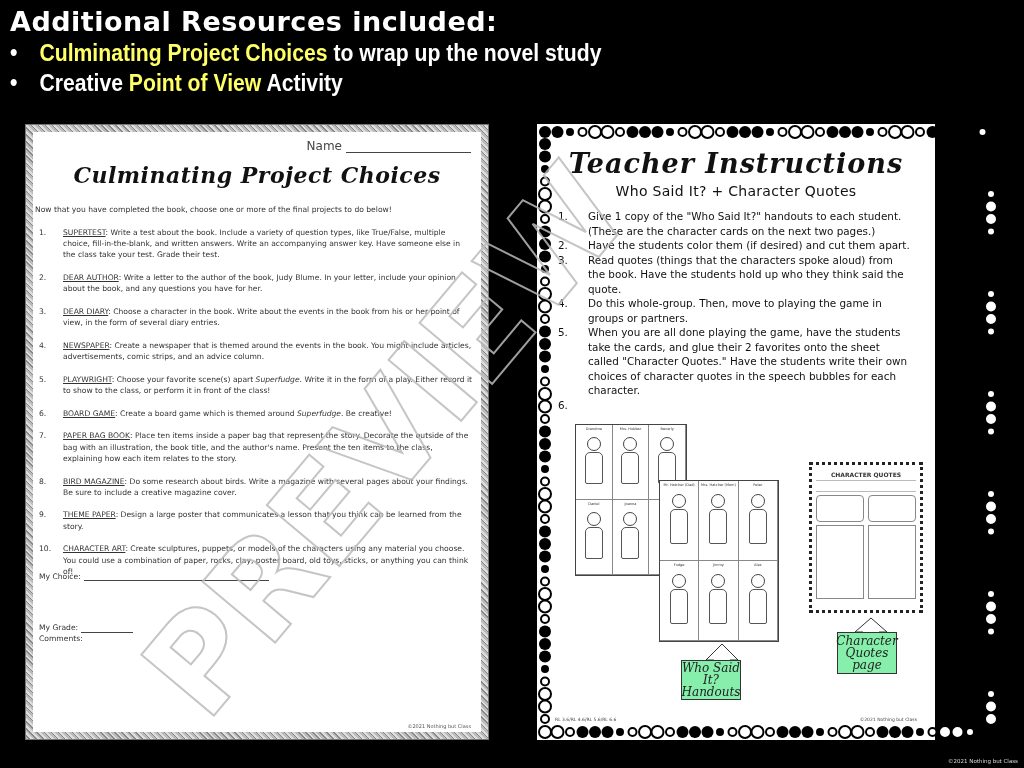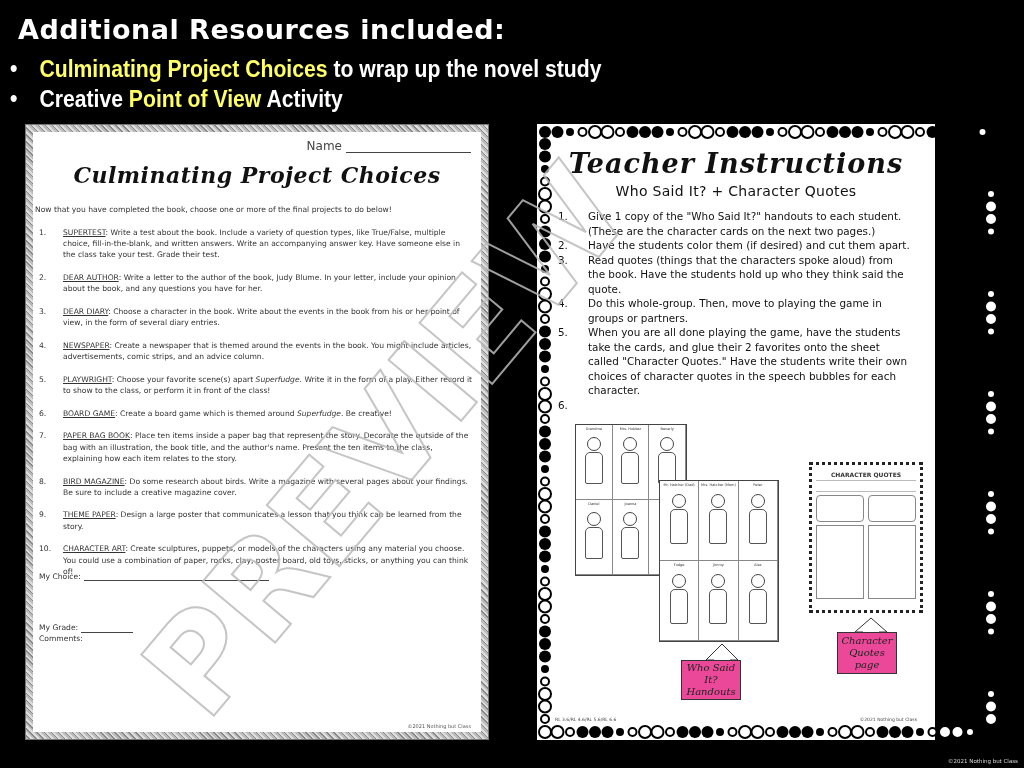--- a/index.html
+++ b/index.html
@@ -2,21 +2,21 @@
 <html><head>
 <meta charset="utf-8">
 <style>
   html, body { margin:0; padding:0; }
   body {
     width:1024px; height:768px; background:#000; position:relative; overflow:hidden;
     font-family:"DejaVu Sans", sans-serif;
   }
   .header { position:absolute; left:10px; top:6px; color:#fff; }
   .header h1 {
-    margin:8px; font-size:27px; font-weight:bold; letter-spacing:0.5px; line-height:32px;
+    margin:0; font-size:27px; font-weight:bold; letter-spacing:0.5px; line-height:32px;
     font-family:"DejaVu Sans", sans-serif;
   }
   .header ul { margin:0; padding:0; list-style:none; }
   .header li {
     font-size:23px; font-weight:bold; line-height:30px; font-family:"Liberation Sans", sans-serif;
     transform:scaleX(0.92); transform-origin:left;
   }
   .header li .bullet { display:inline-block; width:32px; }
   .hl { color:#ffff66; }
 
@@ -77,22 +77,22 @@
   .sheet .grid { position:absolute; inset:0; display:grid; grid-template-columns:repeat(3,1fr); grid-template-rows:1fr 1fr; }
   .sheet .cell { border-right:1px solid #888; border-bottom:1px solid #888; position:relative; }
   .sheet .cell .lbl { position:absolute; top:2px; left:0; right:0; text-align:center; font-size:3.5px; color:#333; }
   .sheet .cell .fig {
     position:absolute; left:50%; top:16%; transform:translateX(-50%);
     width:18px; height:60%;
   }
   .fig .head { width:12px; height:12px; border:1px solid #444; border-radius:50%; margin:0 auto; }
   .fig .body { width:16px; height:calc(100% - 14px); border:1px solid #555; border-radius:5px 5px 2px 2px; margin:1px auto 0; }
   .arrow-box {
-    position:absolute; border:1px solid #333; background:#ec4899; text-align:center;
-    font-family:"DejaVu Serif", serif; font-style:italic; font-size:10px; color:#222; line-height:12px;
+    position:absolute; border:1px solid #333; background:#86efac; text-align:center;
+    font-family:"DejaVu Serif", serif; font-style:italic; font-size:12px; color:#222; line-height:12px;
     display:flex; align-items:center; justify-content:center;
   }
   .up-arrow { position:absolute; }
   .cq-sheet { position:absolute; background:#fff; border:3px dotted #222; }
   .cq-title { text-align:center; font-size:6px; font-weight:bold; color:#333; margin-top:6px; }
   .cq-instr { margin:2px 4px; height:10px; border-top:1px solid #bbb; border-bottom:1px solid #bbb; }
   .cq-col { position:absolute; top:30px; width:43%; border:1px solid #888; }
   .rp-footer-l { position:absolute; left:18px; bottom:18px; font-size:4.5px; color:#444; }
   .rp-footer-r { position:absolute; right:18px; bottom:18px; font-size:4.5px; color:#444; }
   .global-copyright { position:absolute; right:6px; bottom:4px; font-size:5.5px; color:#ddd; }

